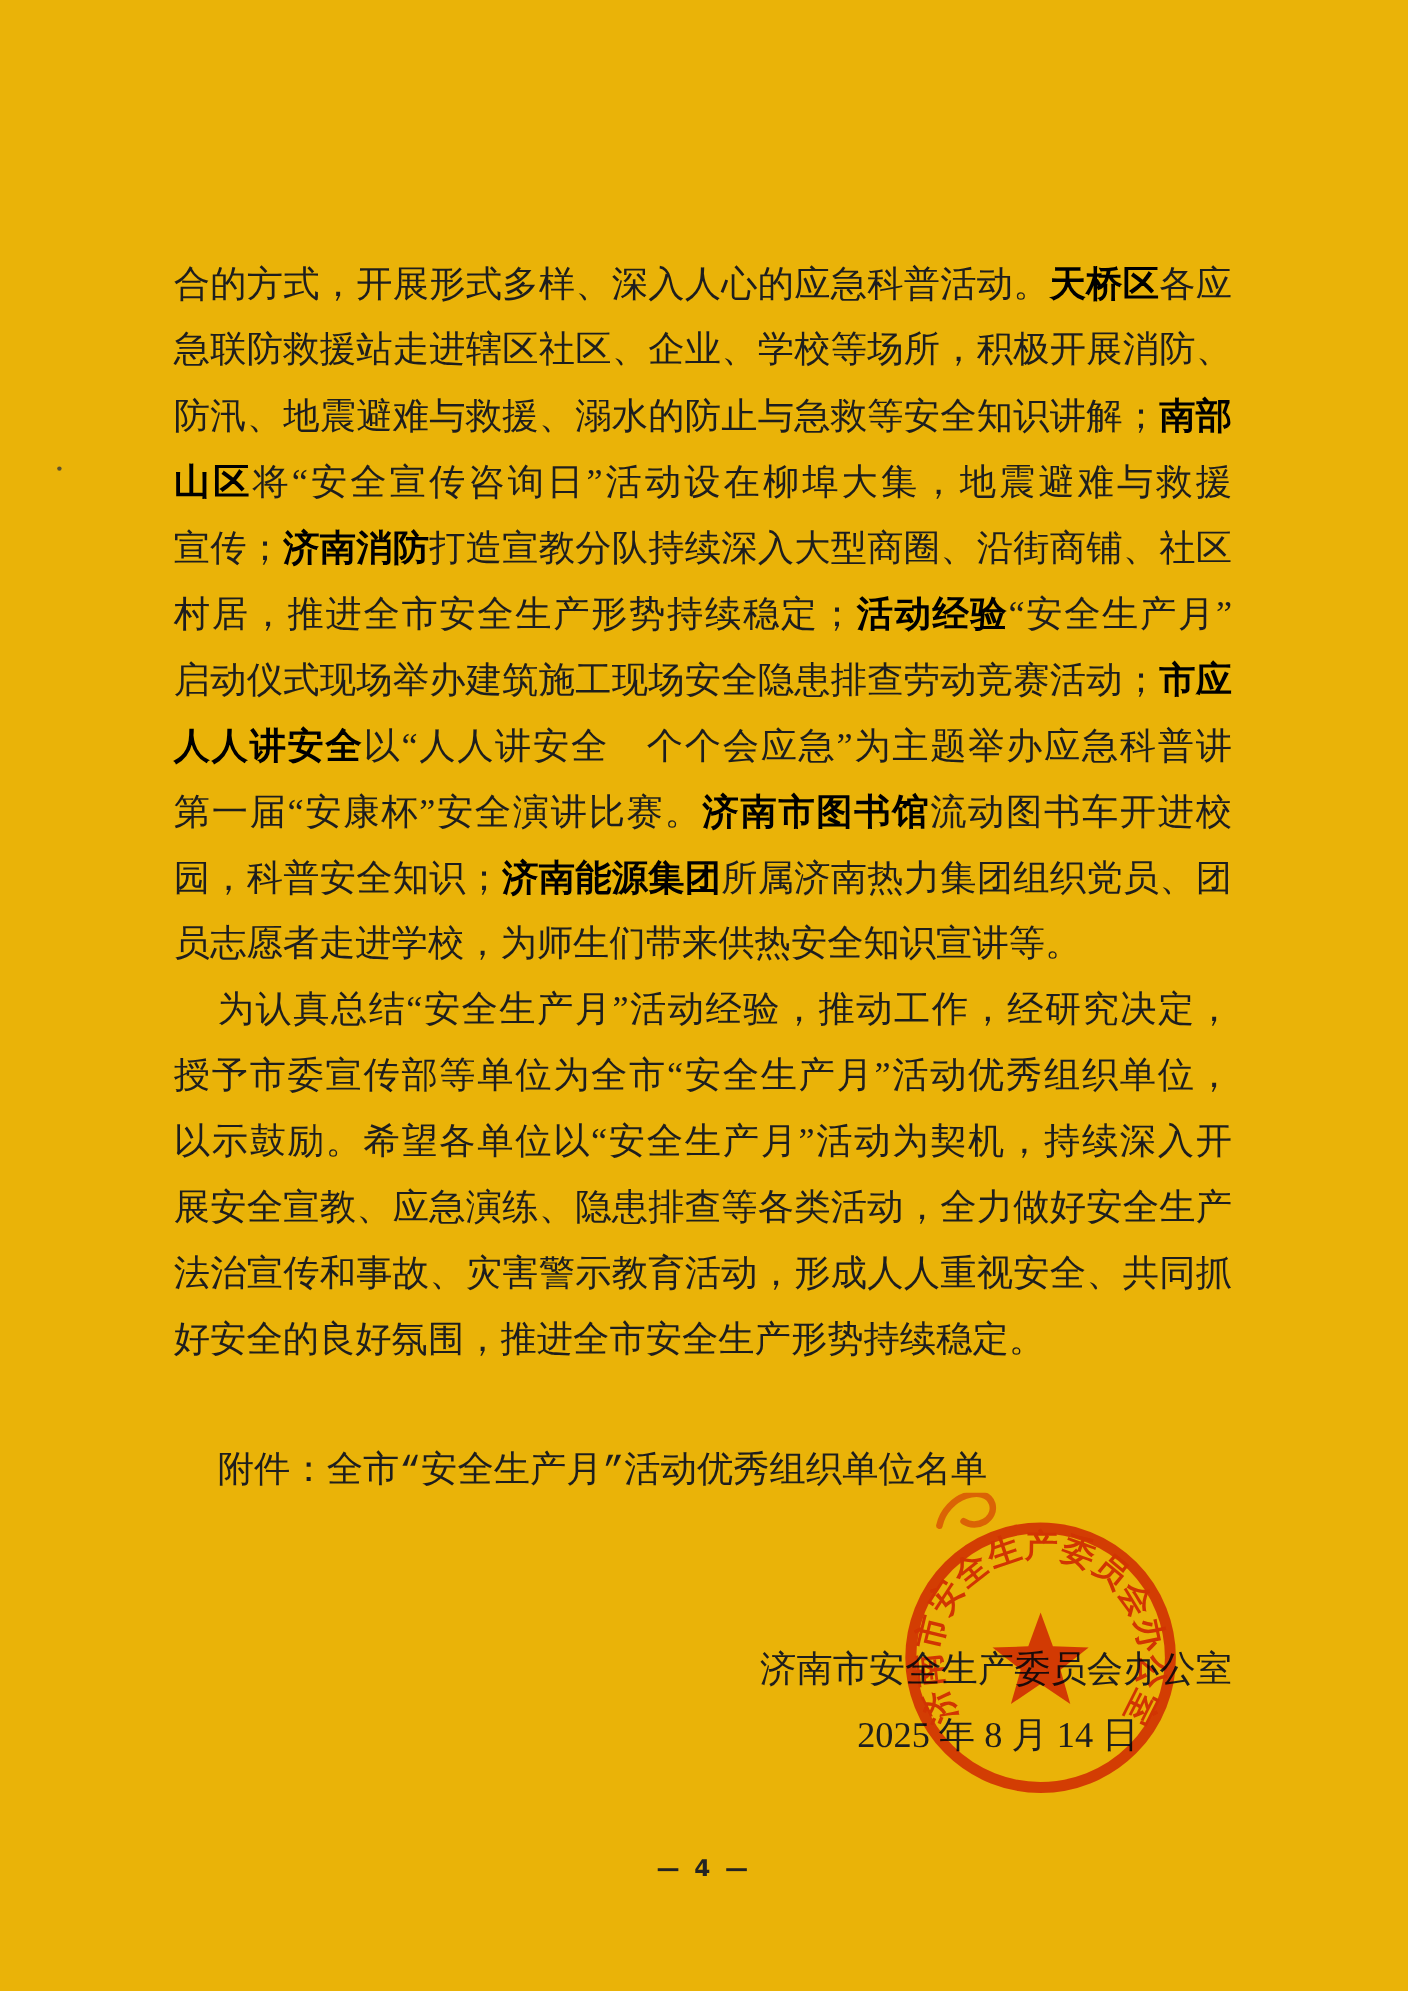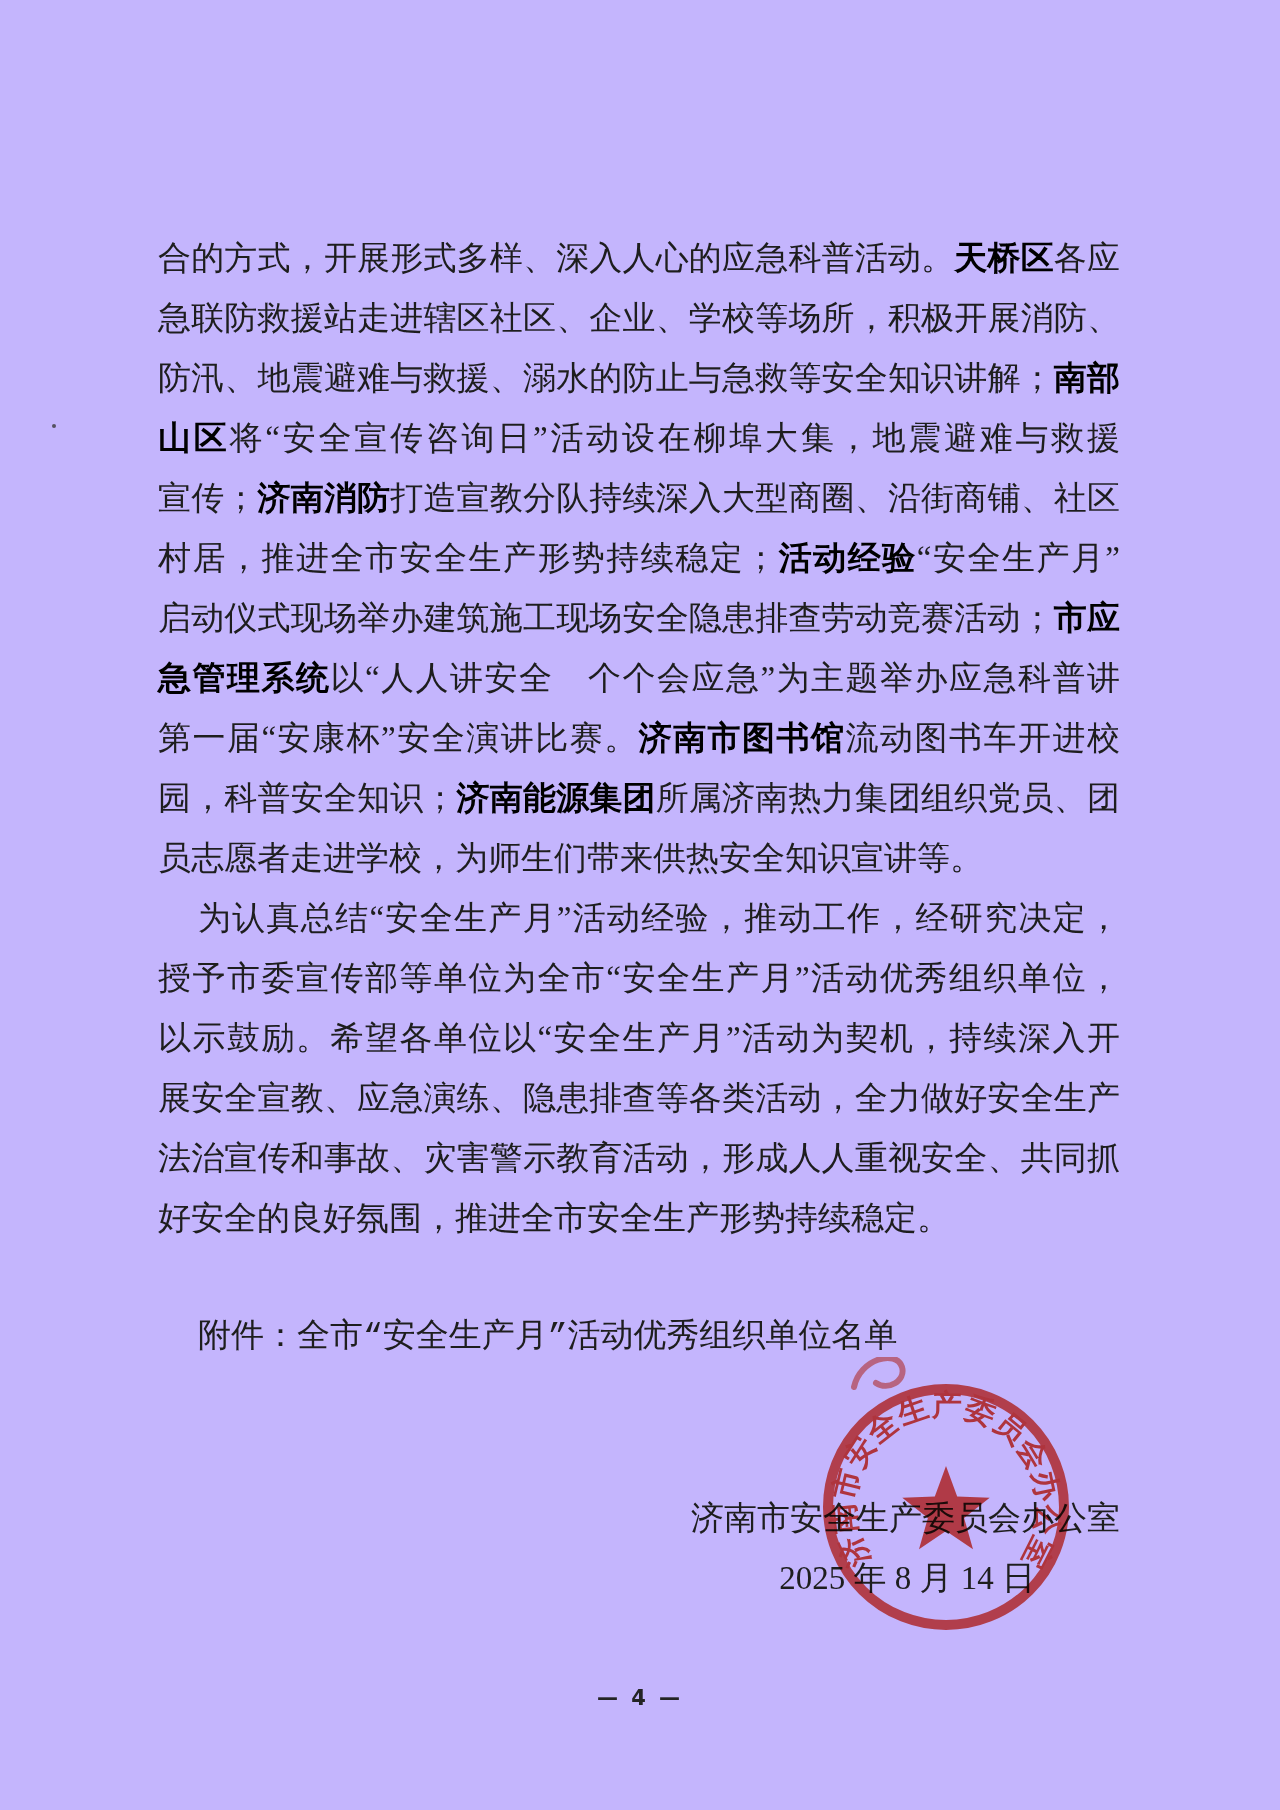--- a/index.html
+++ b/index.html
@@ -53,33 +53,33 @@
   .seal-text{
     font-family:"DejaVu Sans","Liberation Sans",sans-serif;
     font-weight:700;font-size:30px;letter-spacing:1px;
   }
   .seal-star{fill-opacity:.95;}
   .seal-smudge{fill:none;stroke-width:6;stroke-linecap:round;opacity:.7;}
 </style>
 </head>
 <body>
 
-<div class="page" style="background: #c4b5fd;">
+<div class="page" style="background: #eab308;">
 
   <span class="speck"></span>
 
   <div class="doc-body" style="color: rgb(30, 30, 30);">
       <div class="line full"><span class="run">合的方式，开展形式多样、深入人心的应急科普活动。</span><span class="run bold">天桥区</span><span class="run">各应</span></div>
       <div class="line full"><span class="run">急联防救援站走进辖区社区、企业、学校等场所，积极开展消防、</span></div>
       <div class="line full"><span class="run">防汛、地震避难与救援、溺水的防止与急救等安全知识讲解；</span><span class="run bold">南部</span></div>
       <div class="line full"><span class="run bold">山区</span><span class="run">将“安全宣传咨询日”活动设在柳埠大集，地震避难与救援</span></div>
       <div class="line full"><span class="run">宣传；</span><span class="run bold">济南消防</span><span class="run">打造宣教分队持续深入大型商圈、沿街商铺、社区</span></div>
       <div class="line full"><span class="run">村居，推进全市安全生产形势持续稳定；</span><span class="run bold">活动经验</span><span class="run">“安全生产月”</span></div>
       <div class="line full"><span class="run">启动仪式现场举办建筑施工现场安全隐患排查劳动竞赛活动；</span><span class="run bold">市应</span></div>
-      <div class="line full"><span class="run bold">急管理系统</span><span class="run">以“人人讲安全　个个会应急”为主题举办应急科普讲</span></div>
+      <div class="line full"><span class="run bold">人人讲安全</span><span class="run">以“人人讲安全　个个会应急”为主题举办应急科普讲</span></div>
       <div class="line full"><span class="run">第一届“安康杯”安全演讲比赛。</span><span class="run bold">济南市图书馆</span><span class="run">流动图书车开进校</span></div>
       <div class="line full"><span class="run">园，科普安全知识；</span><span class="run bold">济南能源集团</span><span class="run">所属济南热力集团组织党员、团</span></div>
       <div class="line"><span class="run">员志愿者走进学校，为师生们带来供热安全知识宣讲等。</span></div>
       <div class="line full" style="text-indent: 40px;"><span class="run">为认真总结“安全生产月”活动经验，推动工作，经研究决定，</span></div>
       <div class="line full"><span class="run">授予市委宣传部等单位为全市“安全生产月”活动优秀组织单位，</span></div>
       <div class="line full"><span class="run">以示鼓励。希望各单位以“安全生产月”活动为契机，持续深入开</span></div>
       <div class="line full"><span class="run">展安全宣教、应急演练、隐患排查等各类活动，全力做好安全生产</span></div>
       <div class="line full"><span class="run">法治宣传和事故、灾害警示教育活动，形成人人重视安全、共同抓</span></div>
       <div class="line"><span class="run">好安全的良好氛围，推进全市安全生产形势持续稳定。</span></div>
       <div class="line"></div>

